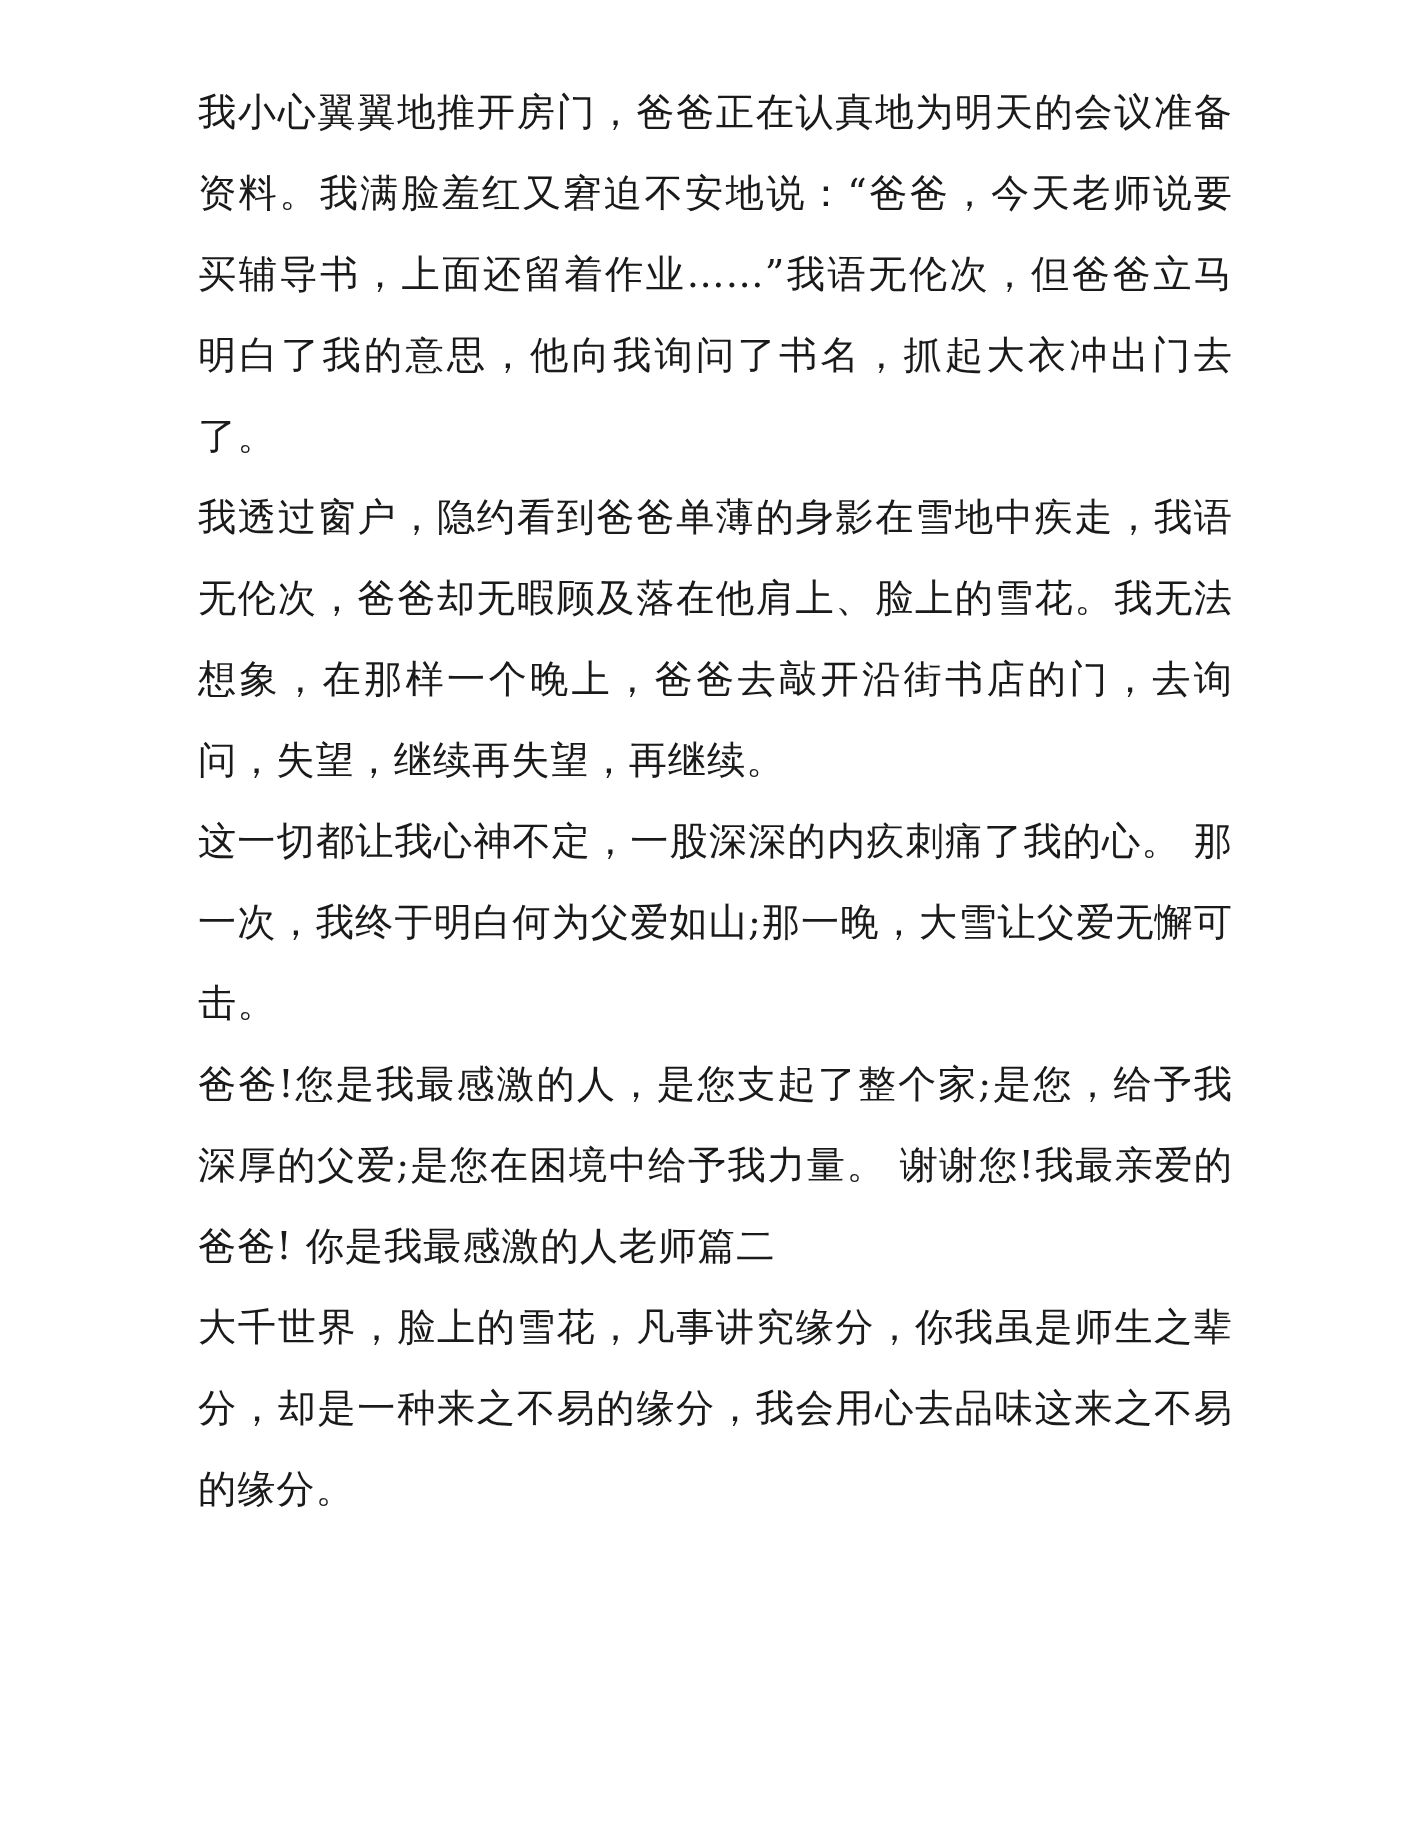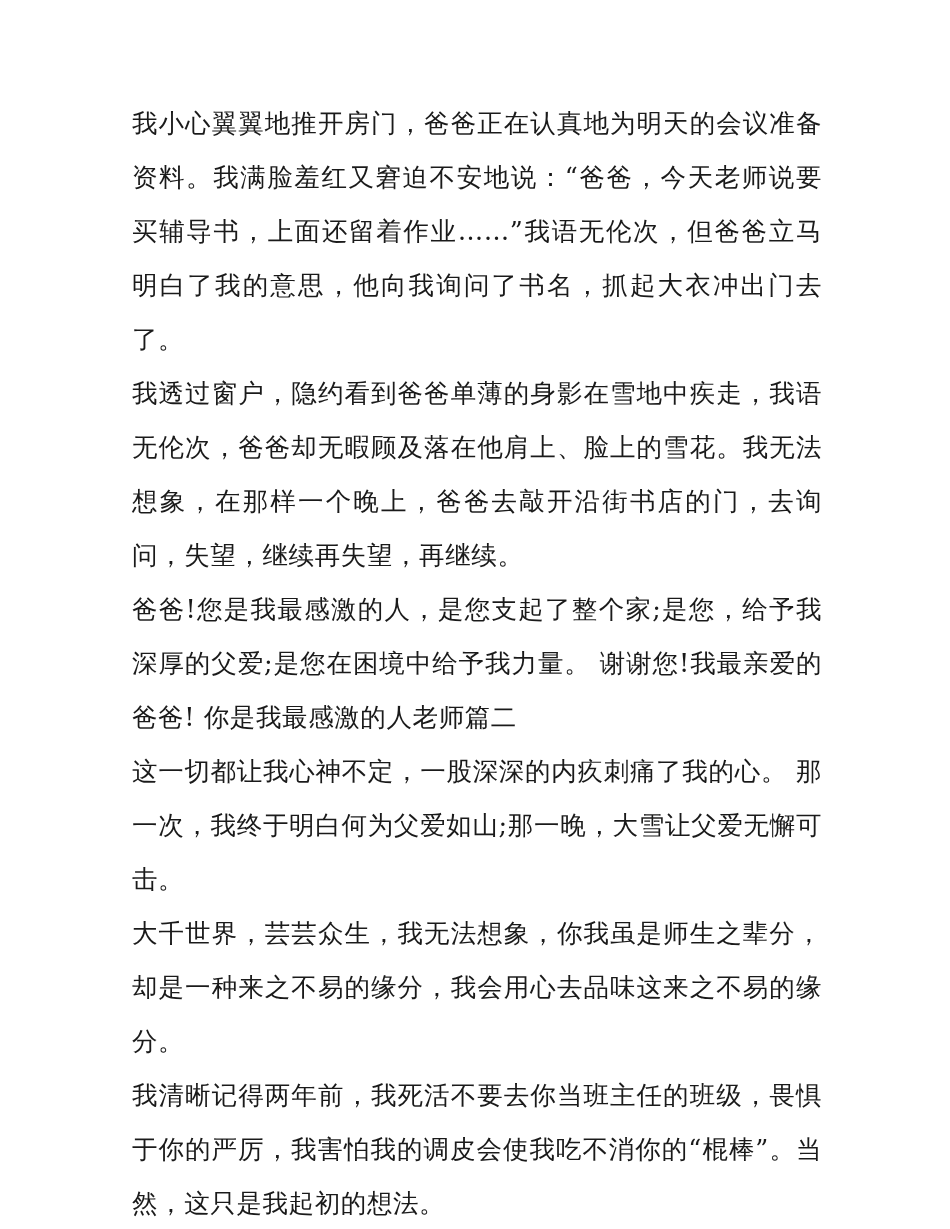--- a/index.html
+++ b/index.html
@@ -11,21 +11,21 @@
     width: 950px;
     height: 1229px;
     font-family: "DejaVu Serif", "Liberation Serif", serif;
     color: #000000;
     overflow: hidden;
   }
   .page {
     width: 950px;
     height: 1229px;
     box-sizing: border-box;
-    padding: 96px 120px 60px 132px;
+    padding: 48px 120px 60px 132px;
     background: #ffffff;
     position: relative;
   }
   .doc-body {
     width: 690px;
   }
   .para {
     font-size: 25.5px;
     line-height: 54px;
     letter-spacing: 0.6px;
@@ -37,18 +37,17 @@
     color: #1a1a1a;
   }
 </style>
 </head>
 <body>
 
 <div class="page">
   <div class="doc-body">
     <p class="para">我小心翼翼地推开房门，爸爸正在认真地为明天的会议准备资料。我满脸羞红又窘迫不安地说：“爸爸，今天老师说要买辅导书，上面还留着作业……”我语无伦次，但爸爸立马明白了我的意思，他向我询问了书名，抓起大衣冲出门去了。</p>
     <p class="para">我透过窗户，隐约看到爸爸单薄的身影在雪地中疾走，我语无伦次，爸爸却无暇顾及落在他肩上、脸上的雪花。我无法想象，在那样一个晚上，爸爸去敲开沿街书店的门，去询问，失望，继续再失望，再继续。</p>
+    <p class="para">这一切都让我心神不定，一股深深的内疚刺痛了我的心。 那一次，我终于明白何为父爱如山;那一晚，大雪让父爱无懈可击。</p>
     <p class="para">爸爸!您是我最感激的人，是您支起了整个家;是您，给予我深厚的父爱;是您在困境中给予我力量。 谢谢您!我最亲爱的爸爸! 你是我最感激的人老师篇二</p>
-    <p class="para">这一切都让我心神不定，一股深深的内疚刺痛了我的心。 那一次，我终于明白何为父爱如山;那一晚，大雪让父爱无懈可击。</p>
-    <p class="para">大千世界，芸芸众生，我无法想象，你我虽是师生之辈分，却是一种来之不易的缘分，我会用心去品味这来之不易的缘分。</p>
-    <p class="para">我清晰记得两年前，我死活不要去你当班主任的班级，畏惧于你的严厉，我害怕我的调皮会使我吃不消你的“棍棒”。当然，这只是我起初的想法。</p>
+    <p class="para">大千世界，脸上的雪花，凡事讲究缘分，你我虽是师生之辈分，却是一种来之不易的缘分，我会用心去品味这来之不易的缘分。</p>
   </div>
 </div>
 
 </body></html>

